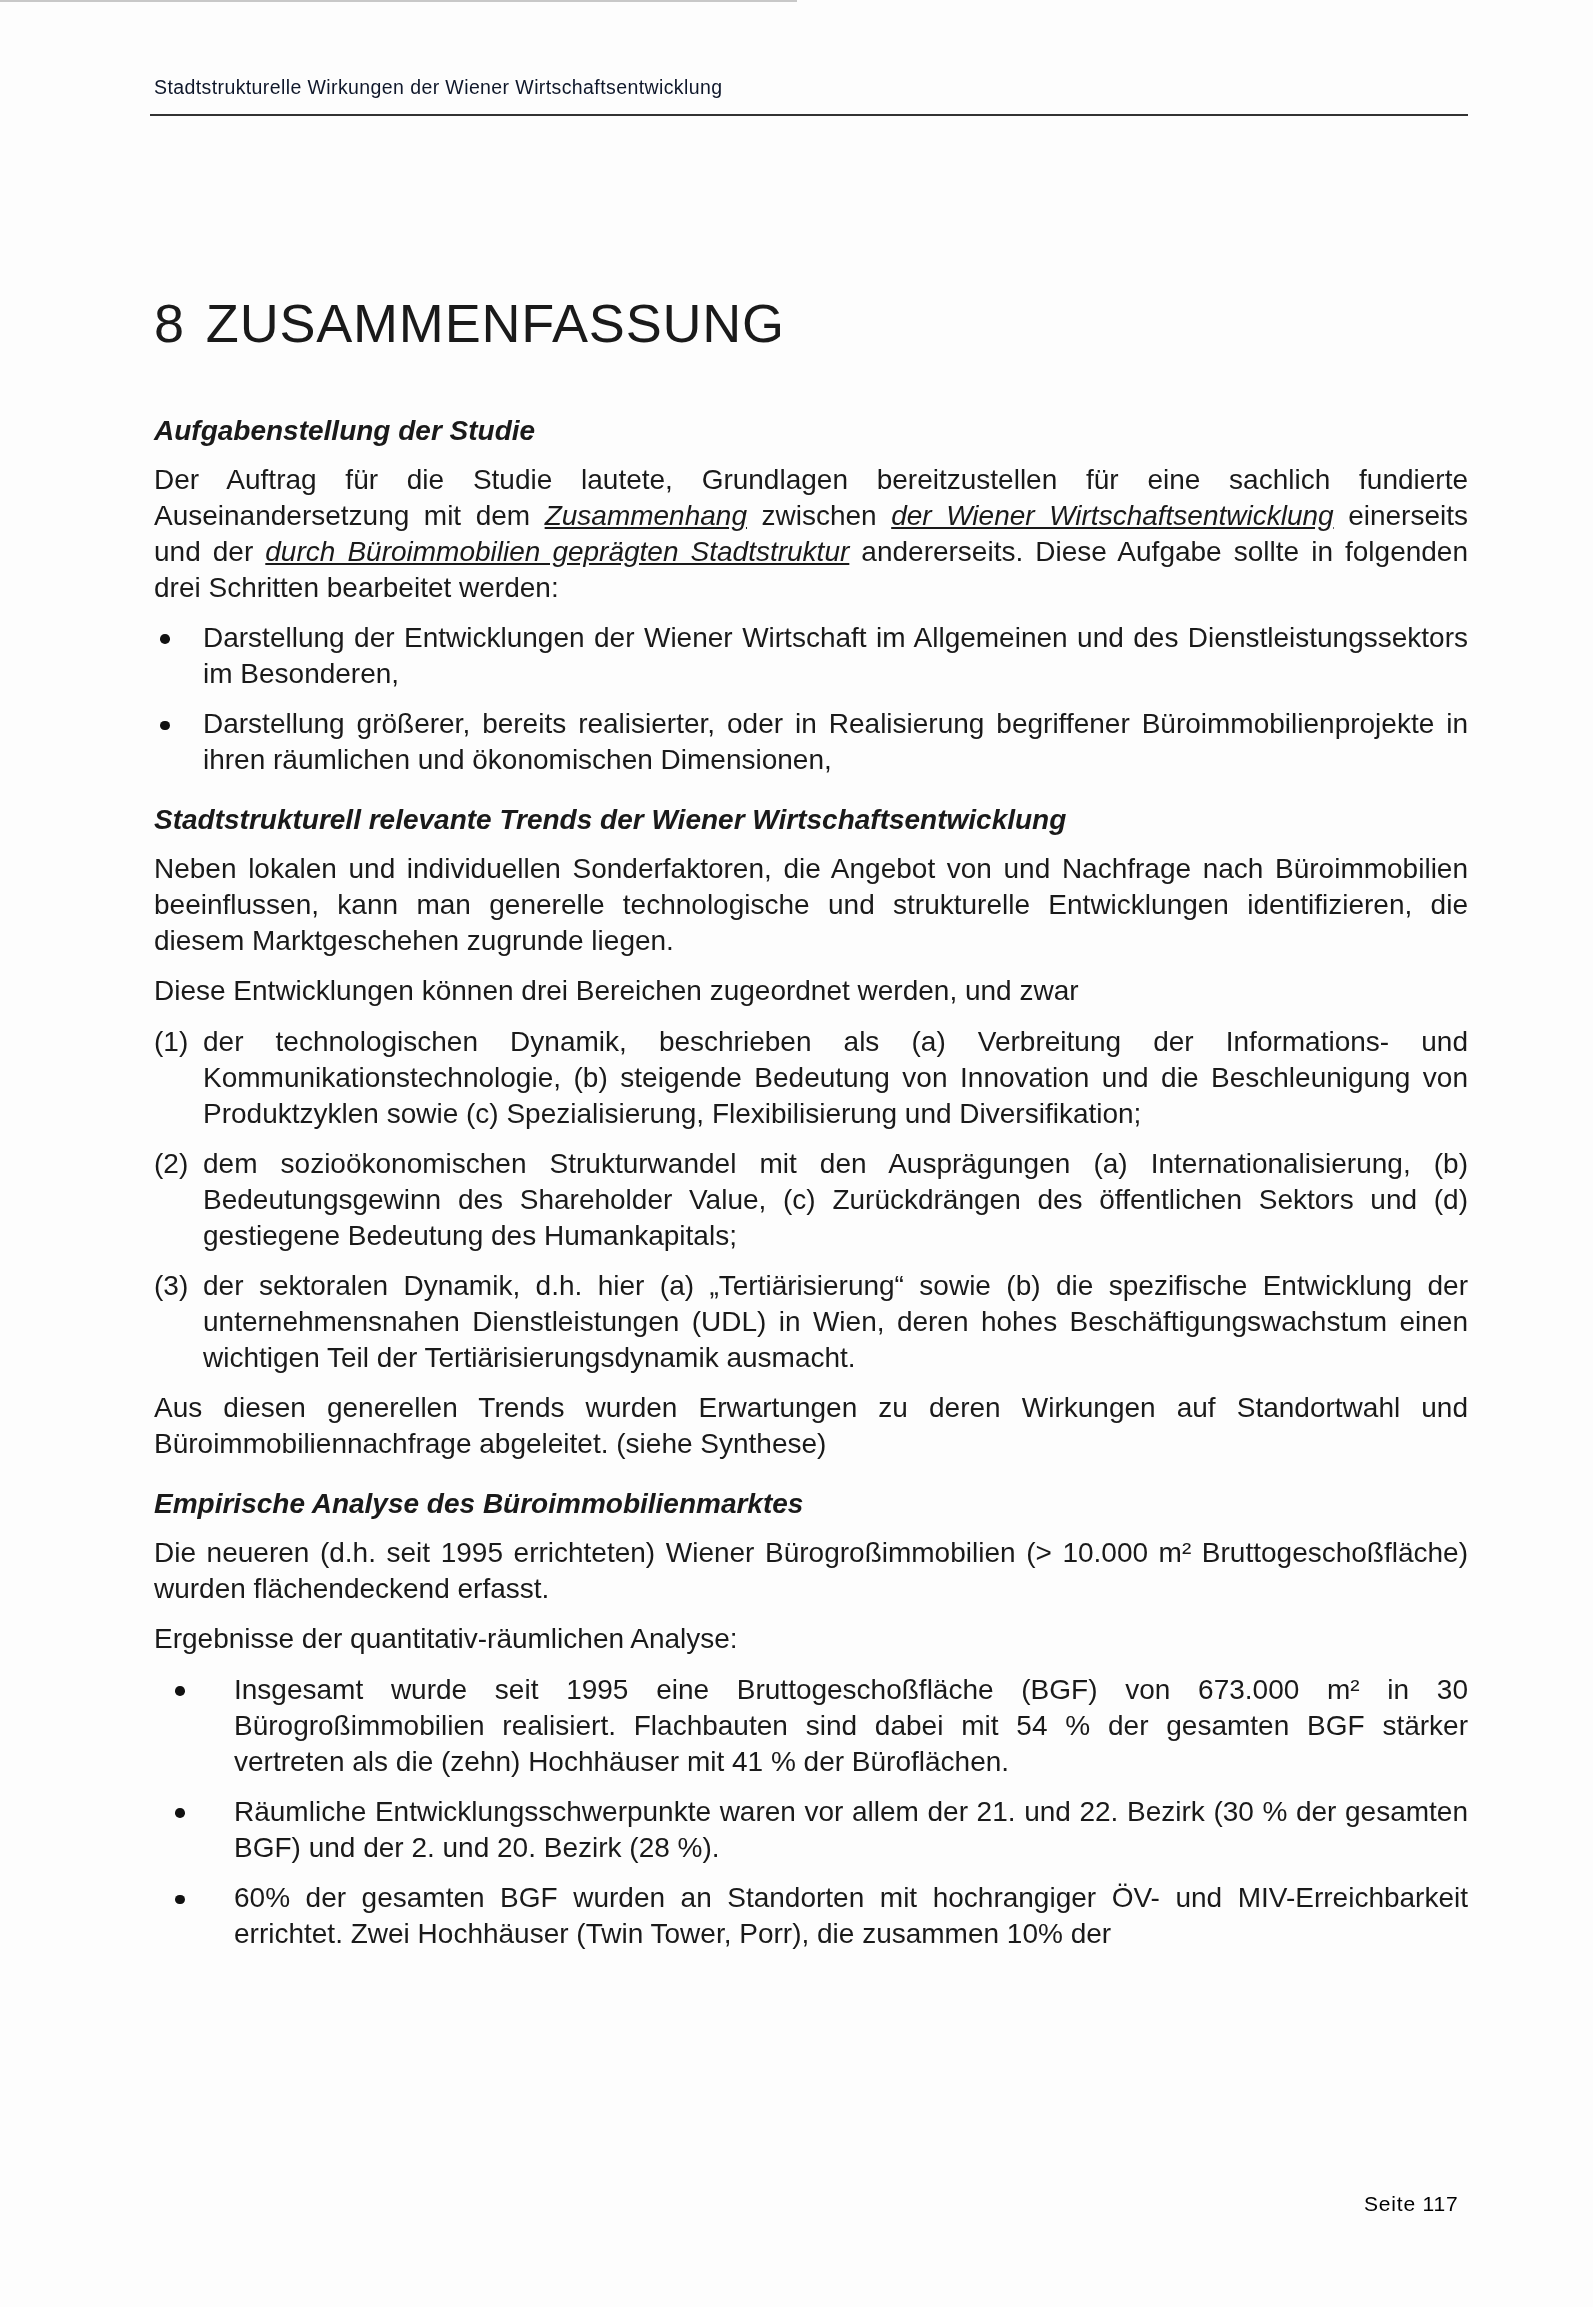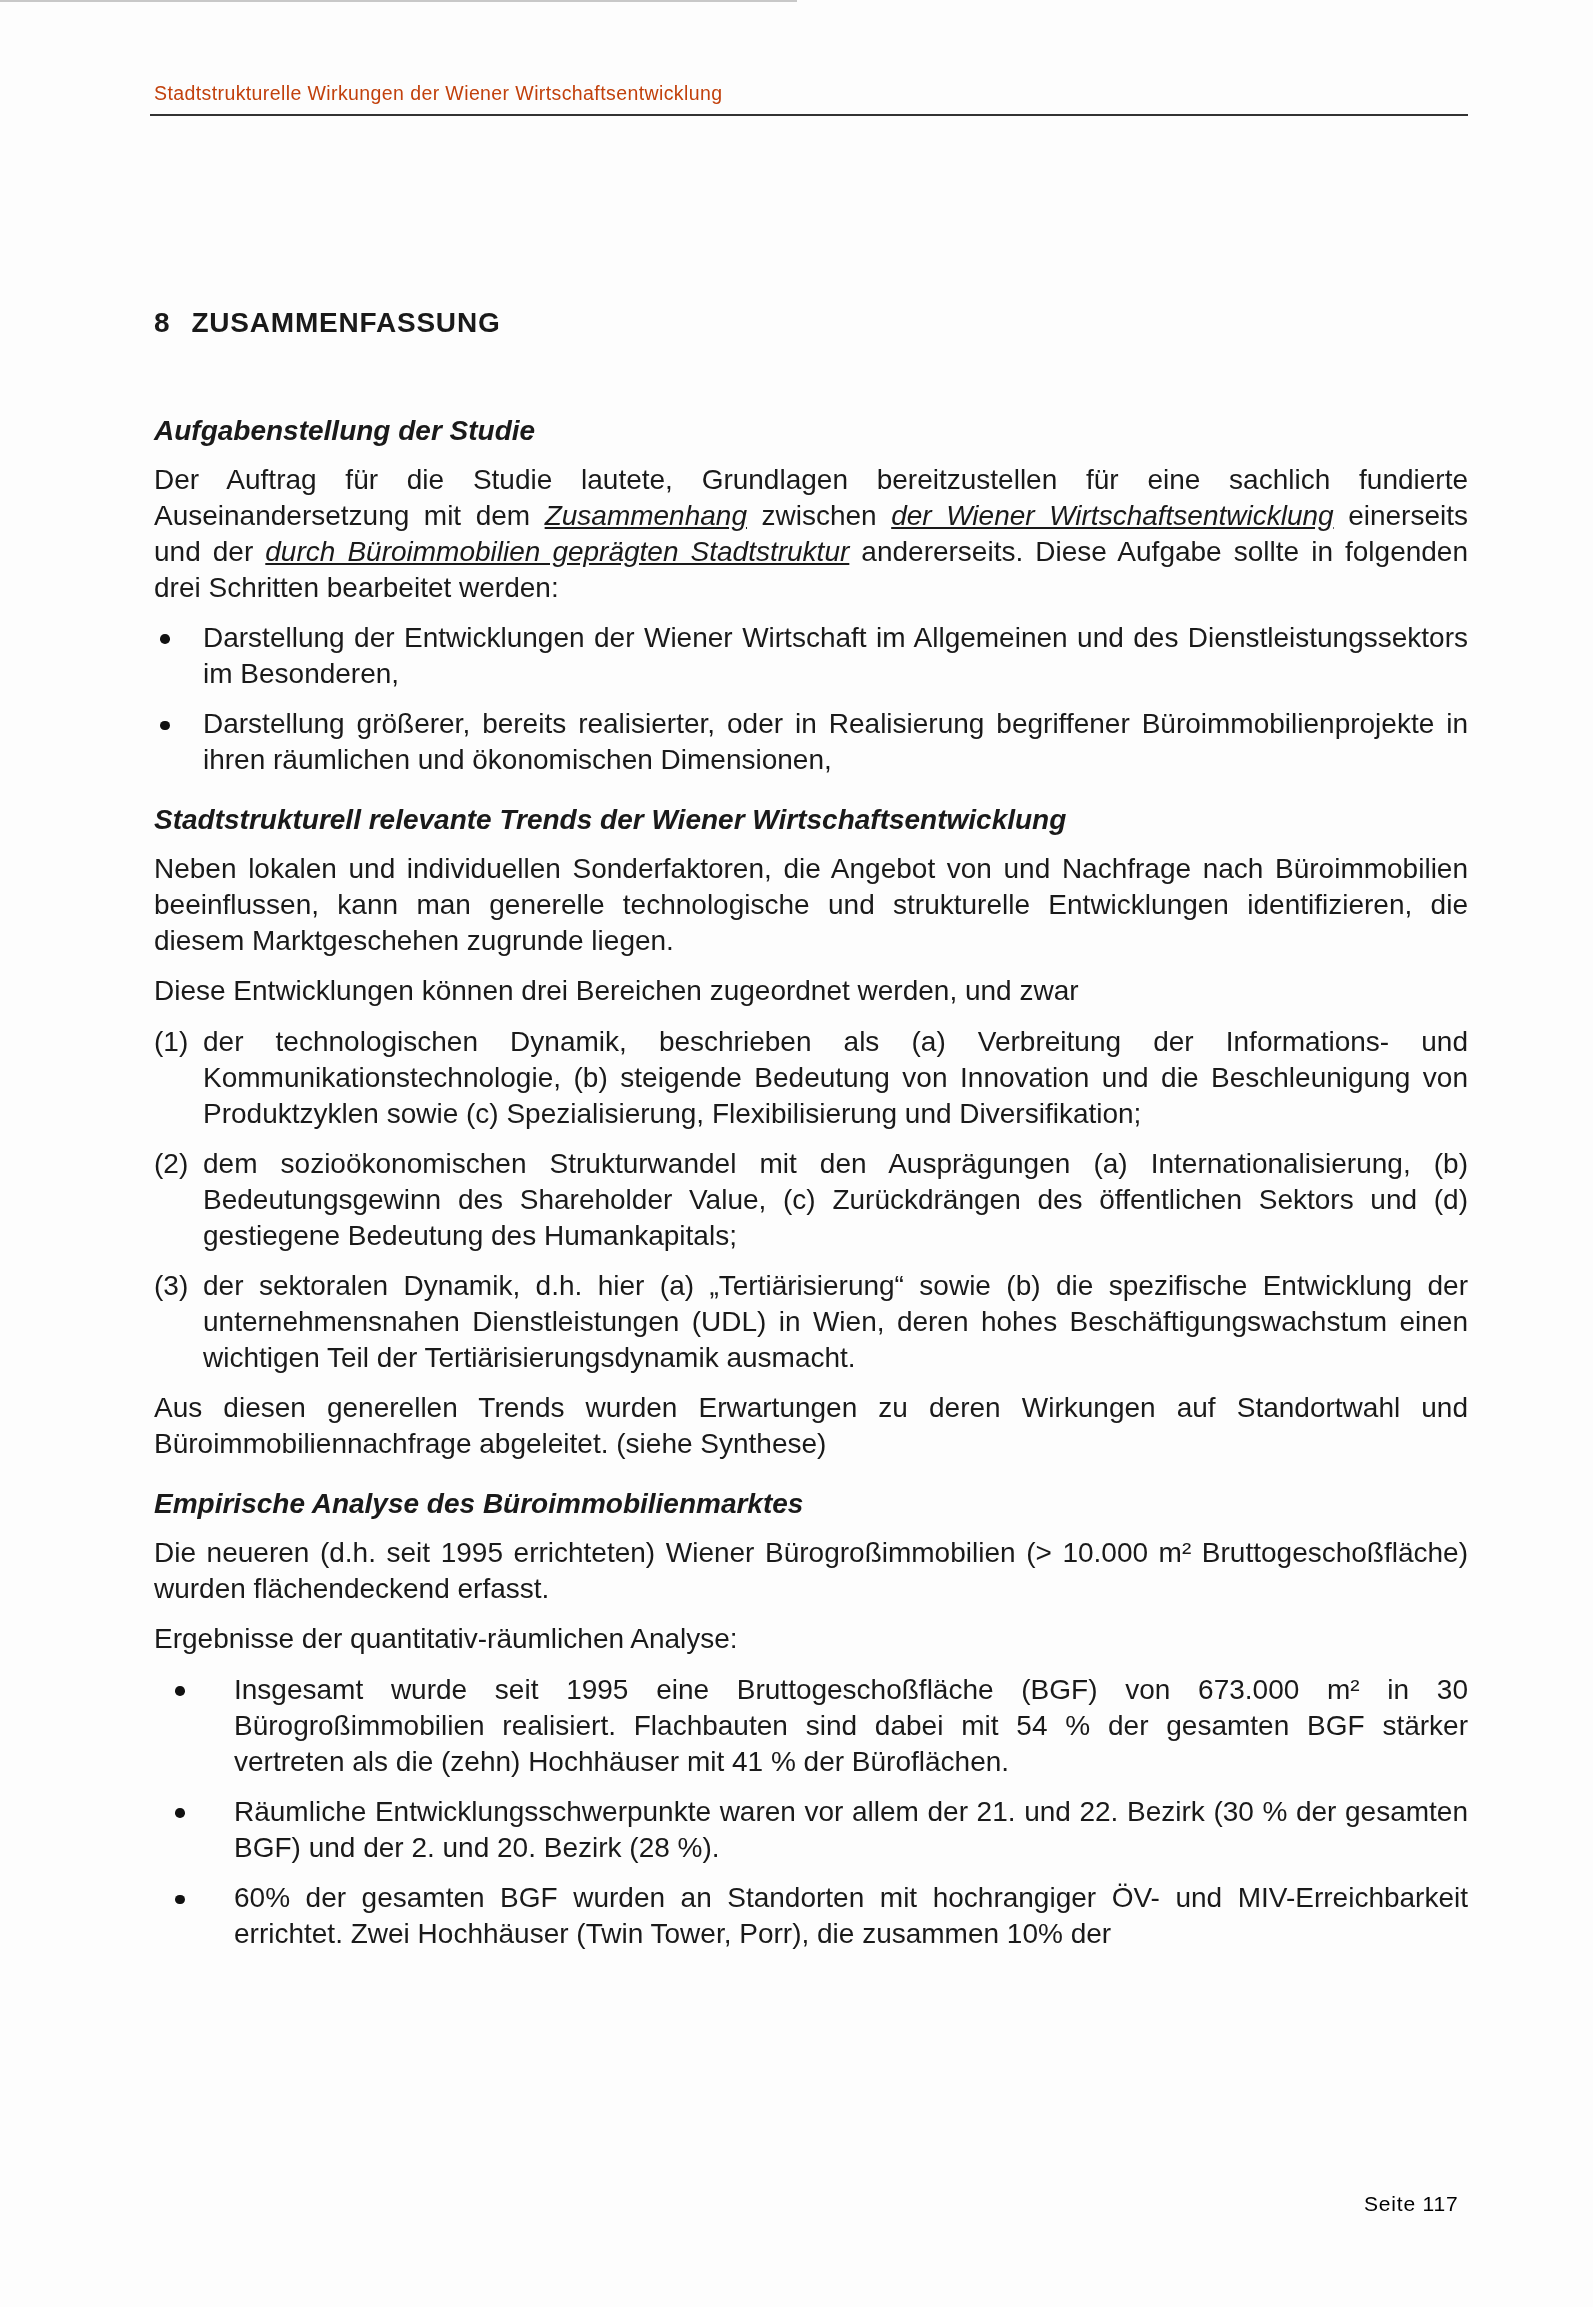--- a/index.html
+++ b/index.html
@@ -1,24 +1,24 @@
 <!DOCTYPE html>
 <html style="font-size:12.7px"><head>
 <meta charset="utf-8">
 <style>
   html, body { margin: 0; padding: 0; }
   body {
     width: 1593px; height: 2307px; background: #fdfdfd; position: relative; overflow: hidden;
     font-family: "Liberation Sans", sans-serif; color: #1a1a1a;
   }
   .top-edge { position: absolute; left: 0; top: 0; width: 797px; height: 1.6px; background: #c8c8c8; }
-  .page-header { position: absolute; left: 154px; top: 82px; font-size: 19.5px; color: #c2410c; letter-spacing: 0.4px; }
+  .page-header { position: absolute; left: 154px; top: 76px; font-size: 19.5px; color: #0f172a; letter-spacing: 0.4px; }
   .header-rule { position: absolute; left: 150px; top: 114px; width: 1318px; height: 2.4px; background: #333; }
   .content { position: absolute; left: 154px; top: 291px; width: 1314px; }
-  h1 { margin: 0 0 57px 0; font-size: 28px; font-weight: bold; letter-spacing: 0.8px; line-height: 64px; }
+  h1 { margin: 0 0 57px 0; font-size: 54px; font-weight: normal; letter-spacing: 0.8px; line-height: 64px; }
   h1 .num { margin-right: 21px; }
   h2 { margin: 0 0 12.7px 0; font-size: 28px; font-weight: bold; font-style: italic; line-height: 37px; }
   p { margin: 0 0 14.3px 0; font-size: 28px; line-height: 36px; text-align: justify; }
   ul.bullets { list-style: none; margin: 0 0 16px 0; padding: 0; }
   ul.bullets li { position: relative; font-size: 28px; line-height: 36px; text-align: justify; margin-bottom: 14.3px; }
   ul.b1 li { padding-left: 49px; }
   ul.b2 li { padding-left: 80px; }
   ul.bullets li .dot { position: absolute; top: 14.3px; width: 9.6px; height: 9.6px; border-radius: 50%; background: #111; }
   ul.b1 li .dot { left: 6.4px; }
   ul.b2 li .dot { left: 21px; }

